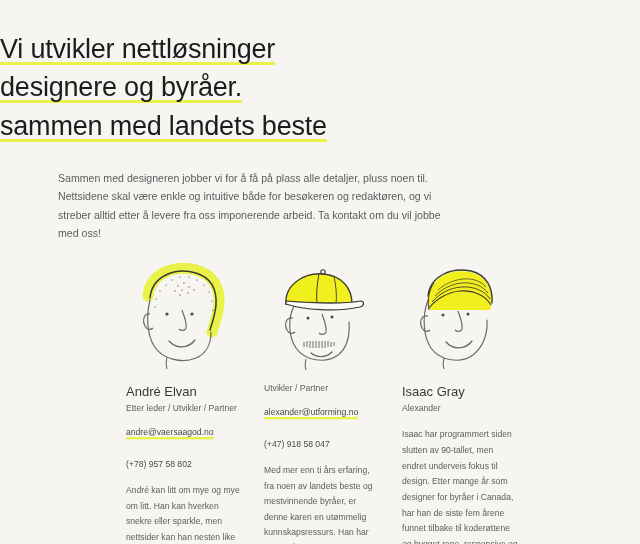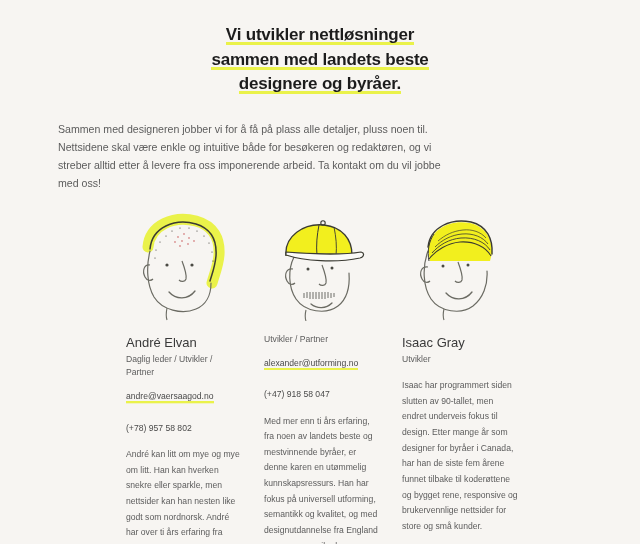--- a/index.html
+++ b/index.html
@@ -17,24 +17,24 @@
   }
   .page {
     position: relative;
     width: 640px;
     height: 544px;
     box-sizing: border-box;
   }
 
   
   .headline {
-    text-align: center;
+    text-align: left;
     padding-top: 12px;
-    font-size: 17px;
-    font-weight: bold;
+    font-size: 27px;
+    font-weight: normal;
     color: #1c1c1c;
     line-height: 1.42;
     letter-spacing: -0.2px;
   }
   .headline .hl-line {
     display: block;
   }
   .headline .hl-inner {
     display: inline;
     background-image: linear-gradient(to top, #eaf24a 0, #eaf24a 3px, transparent 3px);
@@ -111,22 +111,22 @@
     color: #5c5c5c;
   }
 </style>
 </head>
 <body>
 
 <div class="page">
 
   <h1 class="headline">
     <span class="hl-line"><span class="hl-inner">Vi utvikler nettløsninger</span></span>
+    <span class="hl-line"><span class="hl-inner">designere og byråer.</span></span>
     <span class="hl-line"><span class="hl-inner">sammen med landets beste</span></span>
-    <span class="hl-line"><span class="hl-inner">designere og byråer.</span></span>
   </h1>
 
   <p class="intro">Sammen med designeren jobber vi for å få på plass alle detaljer, pluss noen til. Nettsidene skal være enkle og intuitive både for besøkeren og redaktøren, og vi streber alltid etter å levere fra oss imponerende arbeid. Ta kontakt om du vil jobbe med oss!</p>
 
   <div class="people">
 
     <div class="person">
       <div class="portrait">
         <svg viewBox="0 0 116 112" xmlns="http://www.w3.org/2000/svg">
           <path d="M22 38 C24 16, 48 6, 70 12 C88 17, 94 30, 93 46 C92 58, 88 66, 86 74" fill="none" stroke="#eaf24a" stroke-width="11" stroke-linecap="round"></path>
@@ -158,21 +158,21 @@
             <circle cx="78" cy="27" r="0.6"></circle>
               <circle cx="83" cy="34" r="0.6"></circle>
             <circle cx="86" cy="43" r="0.6"></circle>
               <circle cx="87" cy="52" r="0.6"></circle>
             <circle cx="30" cy="41" r="0.6"></circle>
               <circle cx="29" cy="49" r="0.6"></circle>
           </g>
         </svg>
       </div>
       <div class="p-name">André Elvan</div>
-      <div class="p-role">Daglig leder / Utvikler / Partner</div>
+      <div class="p-role">Etter leder / Utvikler / Partner</div>
       <div><a class="p-email" href="#">andre@vaersaagod.no</a></div>
       <div class="p-phone">(+78) 957 58 802</div>
       <p class="p-bio">André kan litt om mye og mye om litt. Han kan hverken snekre eller sparkle, men nettsider kan han nesten like godt som nordnorsk. André har over ti års erfaring fra norske .com-, reklame-, design- og nettbyråer, der han har laget prisvinnende nettsider for store og små kunder. Han tar hånd om designet ditt som om det var en nyfødt valp; skånsomt og med masse kjærlighet.</p>
 
     </div>
 
     <div class="person">
       <div class="portrait">
         <svg viewBox="0 0 116 112" xmlns="http://www.w3.org/2000/svg">
           <path d="M30 48 C24 60, 24 78, 32 90 C41 103, 62 106, 74 97 C83 90, 86 78, 85 64" fill="none" stroke="#6b6b63" stroke-width="1.2" stroke-linecap="round"></path>
@@ -223,19 +223,19 @@
           <path d="M27 52 C25 42, 27 32, 32 25" fill="none" stroke="#3b3b33" stroke-width="1"></path>
           <path d="M26 58 C19 57, 17 64, 20 70 C22 74, 26 74, 28 72" fill="none" stroke="#6b6b63" stroke-width="1.2"></path>
           <path d="M42 100 C41 104, 41 108, 42 111" fill="none" stroke="#6b6b63" stroke-width="1.1"></path>
           <circle cx="41" cy="57" r="1.5" fill="#4a4a44"></circle>
           <circle cx="66" cy="56" r="1.5" fill="#4a4a44"></circle>
           <path d="M56 53 C59 61, 61 67, 60 71 C59 74, 55 74, 53 72" fill="none" stroke="#6b6b63" stroke-width="1.2"></path>
           <path d="M44 84 C51 92, 63 92, 70 83" fill="none" stroke="#6b6b63" stroke-width="1.3" stroke-linecap="round"></path>
         </svg>
       </div>
       <div class="p-name">Isaac Gray</div>
-      <div class="p-role">Utvikler</div>
+      <div class="p-role">Alexander</div>
       <p class="p-bio">Isaac har programmert siden slutten av 90-tallet, men endret underveis fokus til design. Etter mange år som designer for byråer i Canada, har han de siste fem årene funnet tilbake til koderøttene og bygget rene, responsive og brukervennlige nettsider for store og små kunder.</p>
 
     </div>
 
   </div>
 </div>
 
 </body></html>

